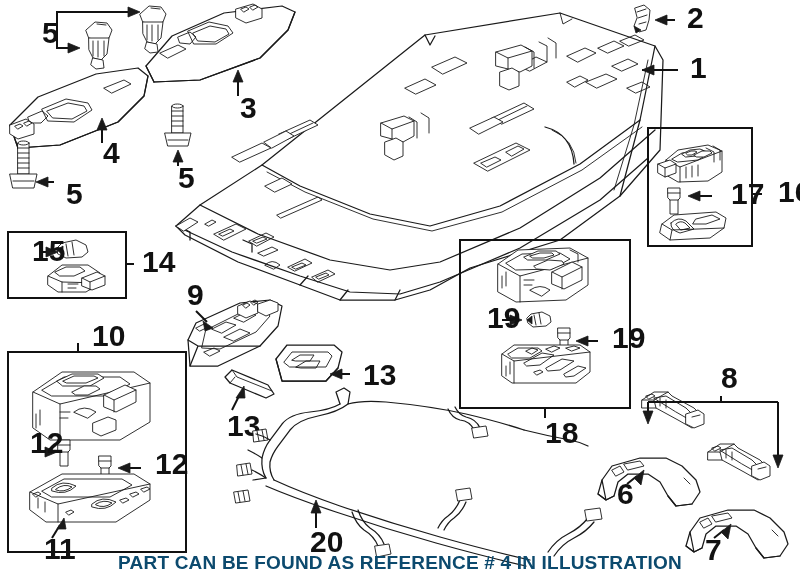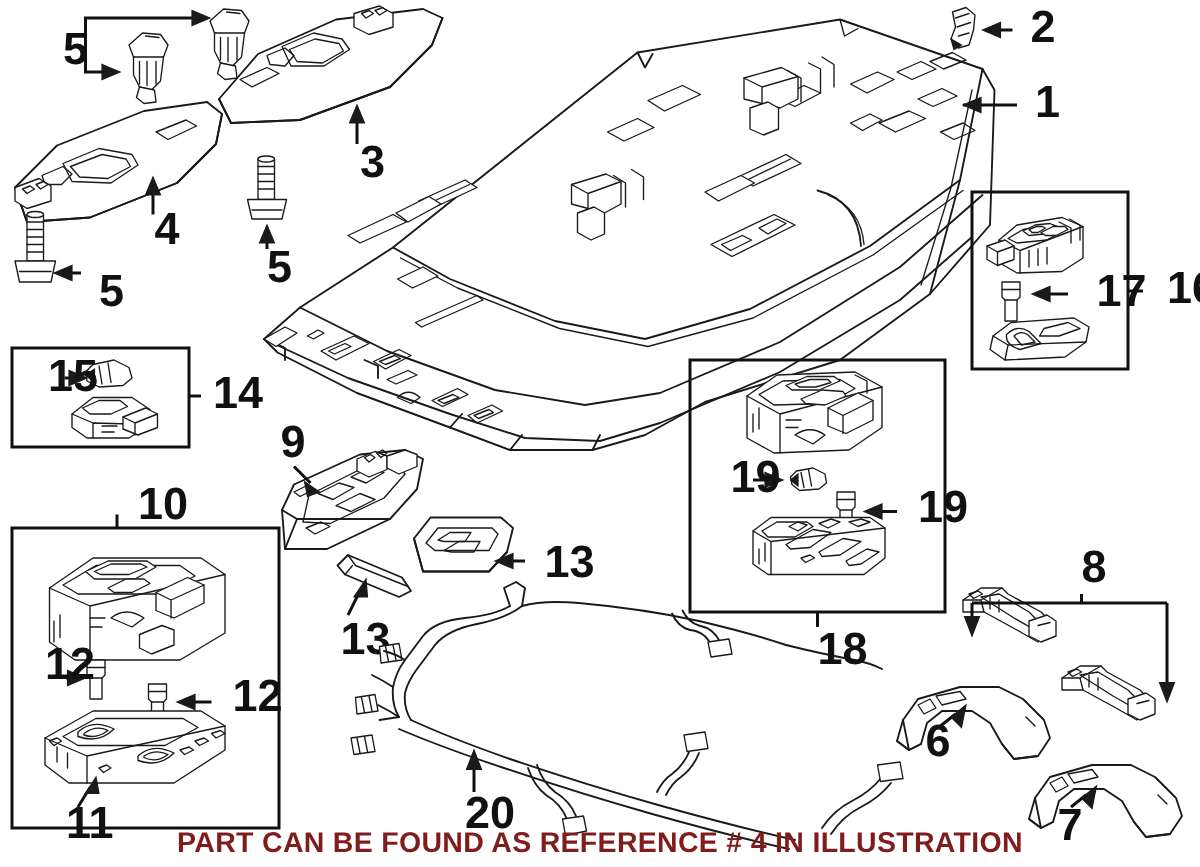--- a/index.html
+++ b/index.html
@@ -38,21 +38,21 @@
   }
   .caption-text{
     position:absolute;
     left:0;
     width:800px;
     text-align:center;
     font-family:"Liberation Sans", sans-serif;
     font-size:19px;
     font-weight:700;
     letter-spacing:0.2px;
-    color:#7f1d1d;
+    color:#0c4a6e;
     white-space:nowrap;
     pointer-events:none;
   }
 </style>
 </head>
 <body>
 
 <div id="stage">
 
   <svg id="diagram" viewBox="0 0 800 578">

